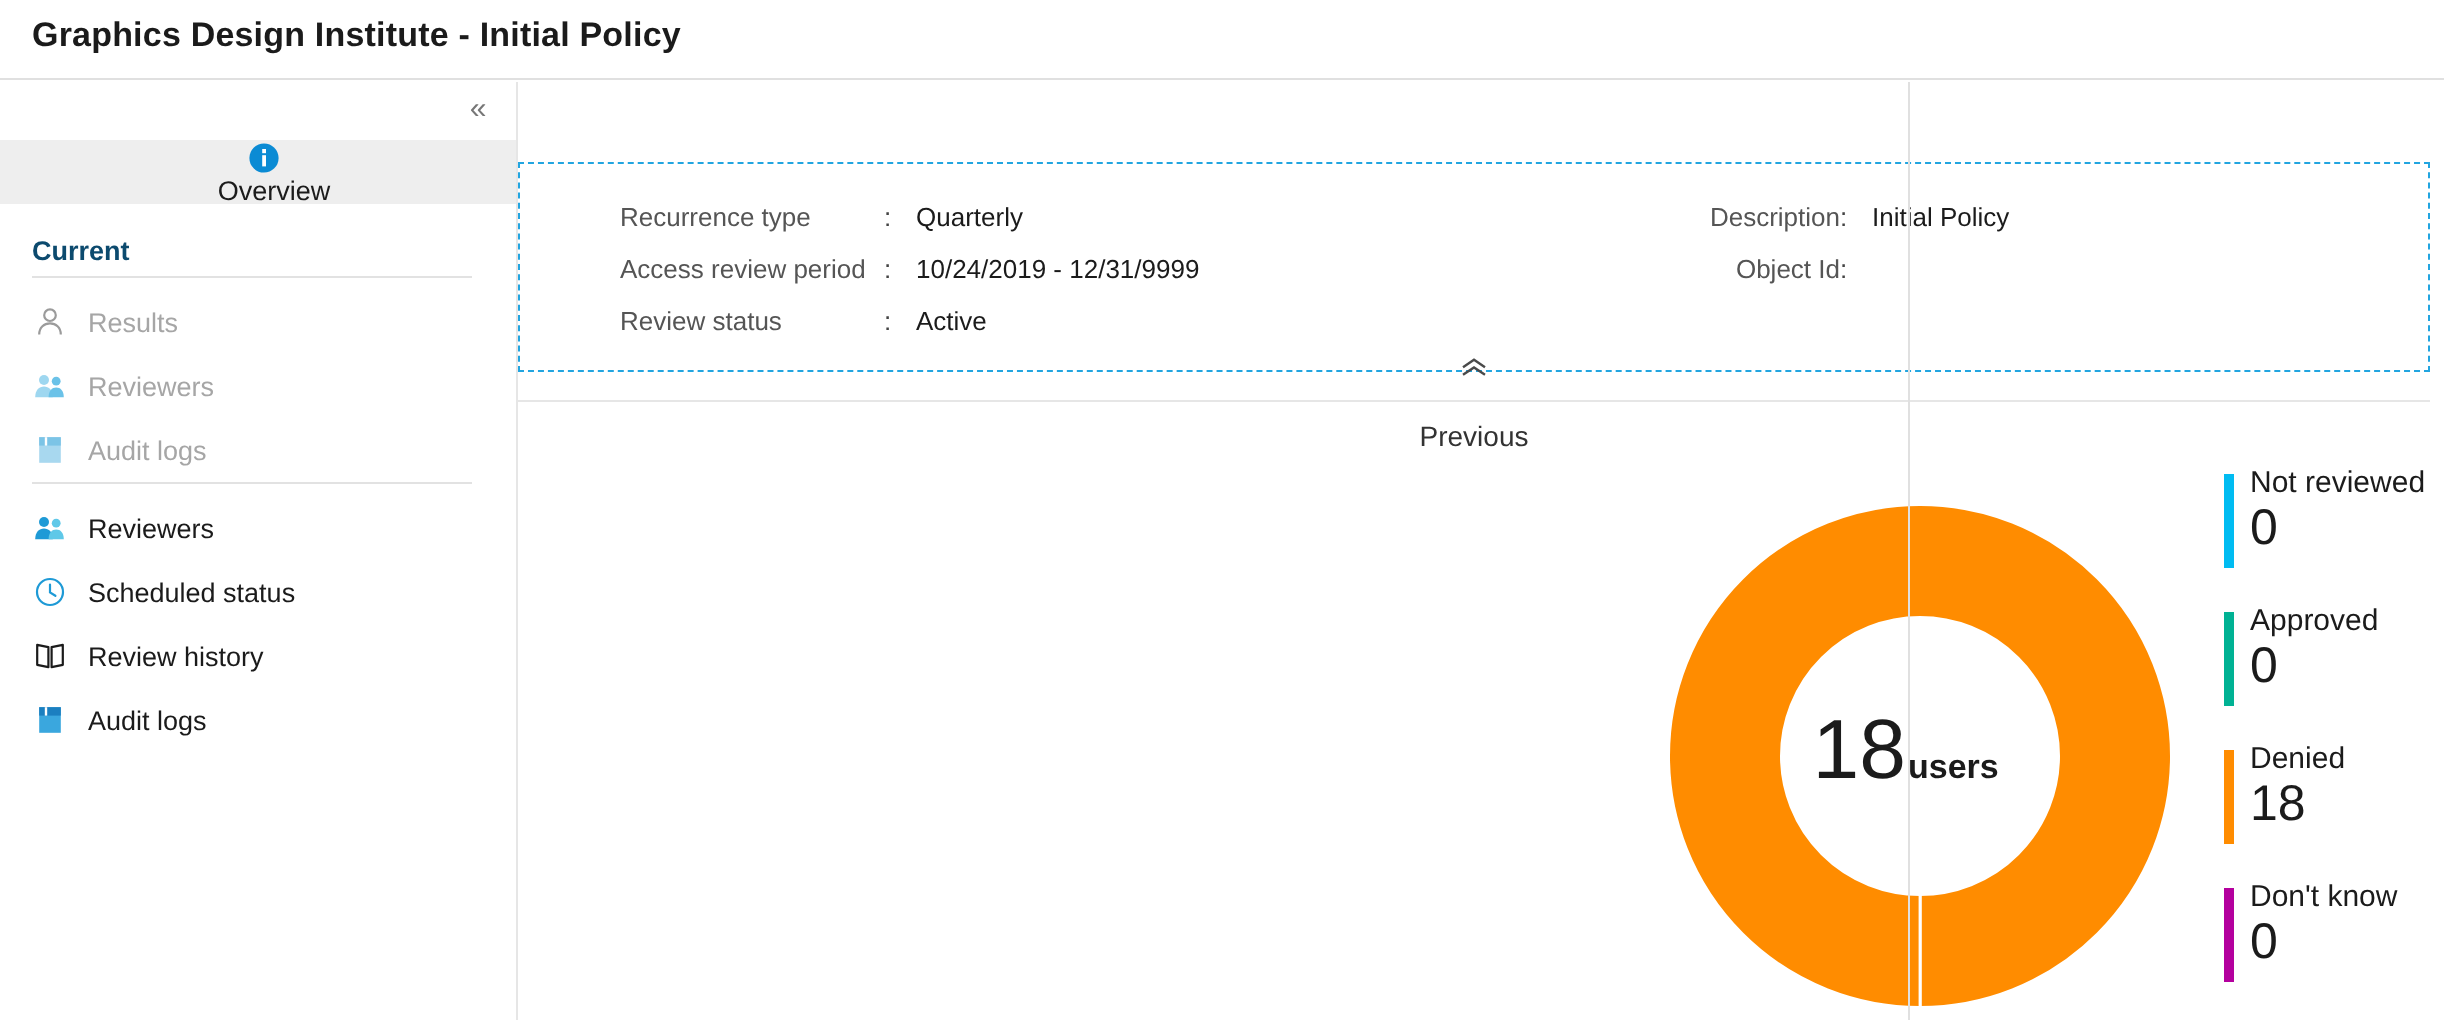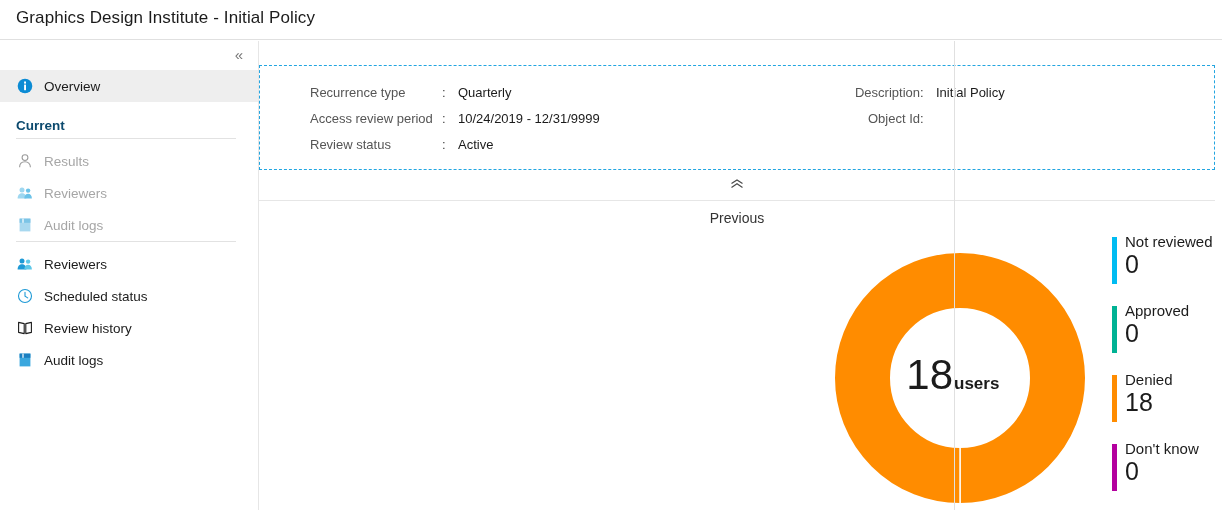--- a/index.html
+++ b/index.html
@@ -12,40 +12,40 @@
   }
   #app { position: relative; width: 1222px; height: 510px; }
 
   
   .header {
     position: absolute; left: 0; top: 0; width: 1222px; height: 40px;
     border-bottom: 1px solid #e0e0e0; background: #ffffff;
   }
   .header-title {
     position: absolute; left: 16px; top: 8px;
-    font-size: 17px; font-weight: 400; color: #1b1b1b; letter-spacing: 0.1px;
+    font-size: 17px; font-weight: 700; color: #1b1b1b; letter-spacing: 0.1px;
     white-space: nowrap;
   }
 
   
   .sidebar {
     position: absolute; left: 0; top: 41px; width: 259px; height: 469px;
     background: #ffffff; border-right: 1px solid #e6e6e6;
   }
   .collapse-row { position: relative; height: 29px; }
   .collapse-btn {
     position: absolute; right: 8px; top: 3px;
     width: 22px; height: 22px; line-height: 22px; text-align: center;
     color: #777777; font-size: 15px; cursor: pointer; user-select: none;
   }
   .nav-item {
     position: relative; height: 32px; display: flex; align-items: center;
     padding-left: 16px; font-size: 13.5px; color: #1b1b1b; cursor: pointer;
   }
-  .nav-item.selected { background: #eeeeee; }
+  .nav-item.selected { background: #eeeeee; flex-direction: column; }
   .nav-item.disabled { color: #a6a6a6; cursor: default; }
   .nav-icon {
     width: 18px; height: 18px; margin-right: 10px;
     display: inline-flex; align-items: center; justify-content: center;
     flex: 0 0 18px;
   }
   .nav-label { white-space: nowrap; }
 
   .group-head {
     padding: 16px 16px 5px 16px; font-size: 13.5px; font-weight: 700; color: #0c4a6e;
@@ -53,21 +53,21 @@
   .group-rule {
     height: 1px; background: #e2e2e2; margin: 0 22px 6px 16px;
   }
 
   
   .content {
     position: absolute; left: 259px; top: 41px;
     width: 963px; height: 469px; background: #ffffff;
   }
   .essentials {
-    position: absolute; left: 0px; top: 24px; right: 7px; height: 105px;
+    position: absolute; left: 0px; top: 40px; right: 7px; height: 105px;
     border: 1px dashed #22a5e0;
   }
   .fields { position: absolute; left: 0; top: 0; width: 100%; height: 100%; }
   .field {
     position: absolute; font-size: 13px; color: #444444; white-space: nowrap;
   }
   .field .k { display: inline-block; color: #555555; }
   .field .sep { display: inline-block; width: 16px; text-align: left; }
   .field .v { color: #1b1b1b; }
 

